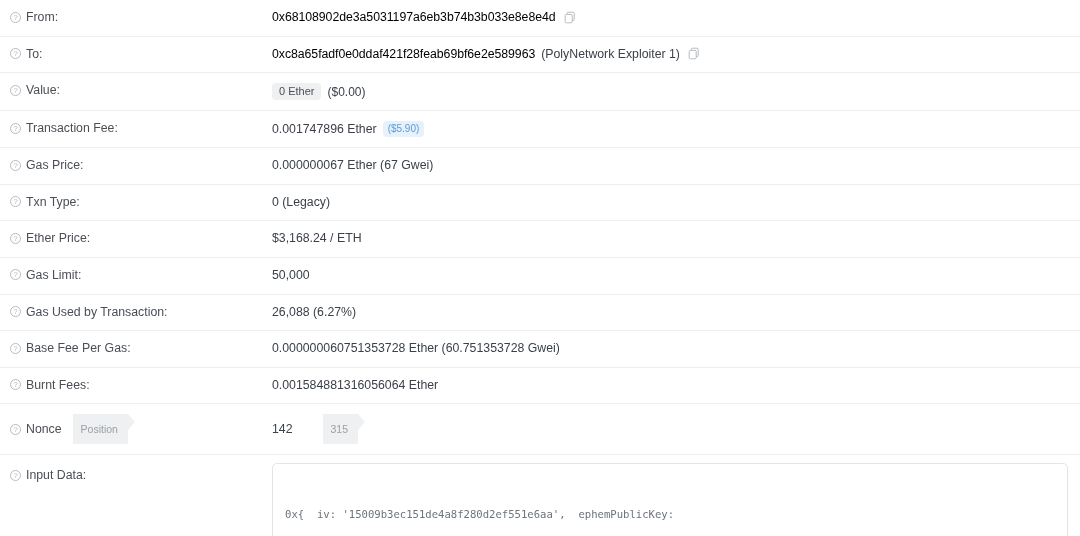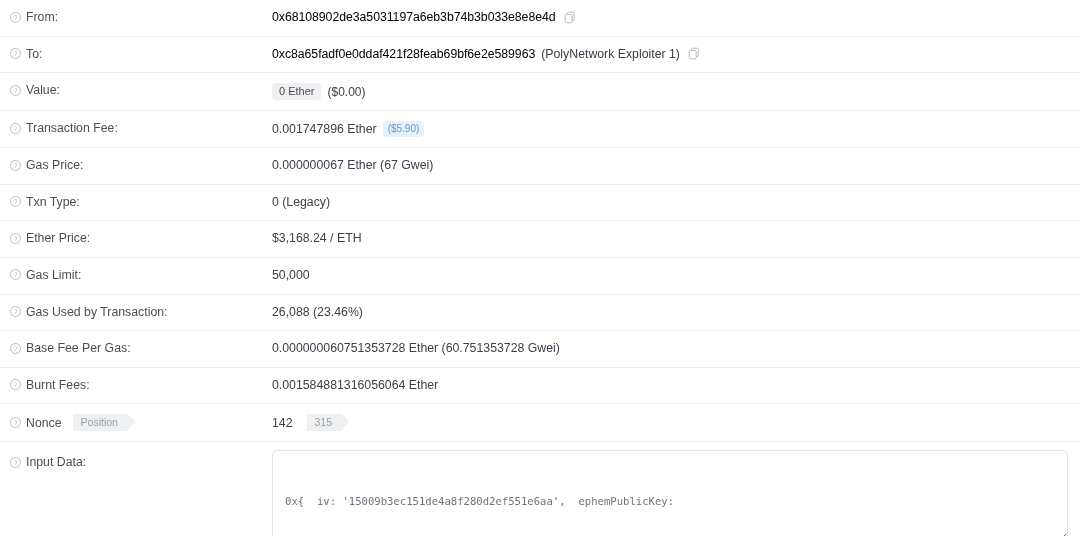--- a/index.html
+++ b/index.html
@@ -114,21 +114,21 @@
     white-space: nowrap;
   }
 
   
   .ribbon {
     display: inline-flex;
     align-items: center;
     background: #eef0f2;
     color: #9aa0a6;
     font-size: 10.5px;
-    height: 17px;
+    height: 30px;
     padding: 0 10px 0 8px;
     line-height: 17px;
     white-space: nowrap;
     position: relative;
     margin-right: 7px;
     text-align: right;
   }
   .ribbon::after {
     content: "";
     position: absolute;
@@ -136,21 +136,21 @@
     top: 0;
     width: 0; height: 0;
     border-top: 8.5px solid transparent;
     border-bottom: 8.5px solid transparent;
     border-left: 7px solid #eef0f2;
   }
 
   .nonce-num {
     font-size: 12.3px;
     color: #3b4149;
-    margin-right: 8px;
+    margin-right: 24px;
   }
 
   .input-row { align-items: flex-start; border-bottom: none; }
   .input-row .label-cell { padding-top: 13px; }
   .input-row .value-cell { padding-top: 8px; padding-right: 12px; display:block; }
 
   .input-box {
     width: 796px;
     height: 93px;
     border: 1px solid #e2e5e8;
@@ -273,21 +273,21 @@
       <span class="val-text">50,000</span>
     </div>
   </div>
 
   <div class="row">
     <div class="label-cell">
       <span class="qmark">?</span>
       <span class="label-text">Gas Used by Transaction:</span>
     </div>
     <div class="value-cell">
-      <span class="val-text">26,088 (23.46%)</span>
+      <span class="val-text">26,088 (6.27%)</span>
     </div>
   </div>
 
   <div class="row">
     <div class="label-cell">
       <span class="qmark">?</span>
       <span class="label-text">Base Fee Per Gas:</span>
     </div>
     <div class="value-cell">
       <span class="val-text">0.000000060751353728 Ether (60.751353728 Gwei)</span>

